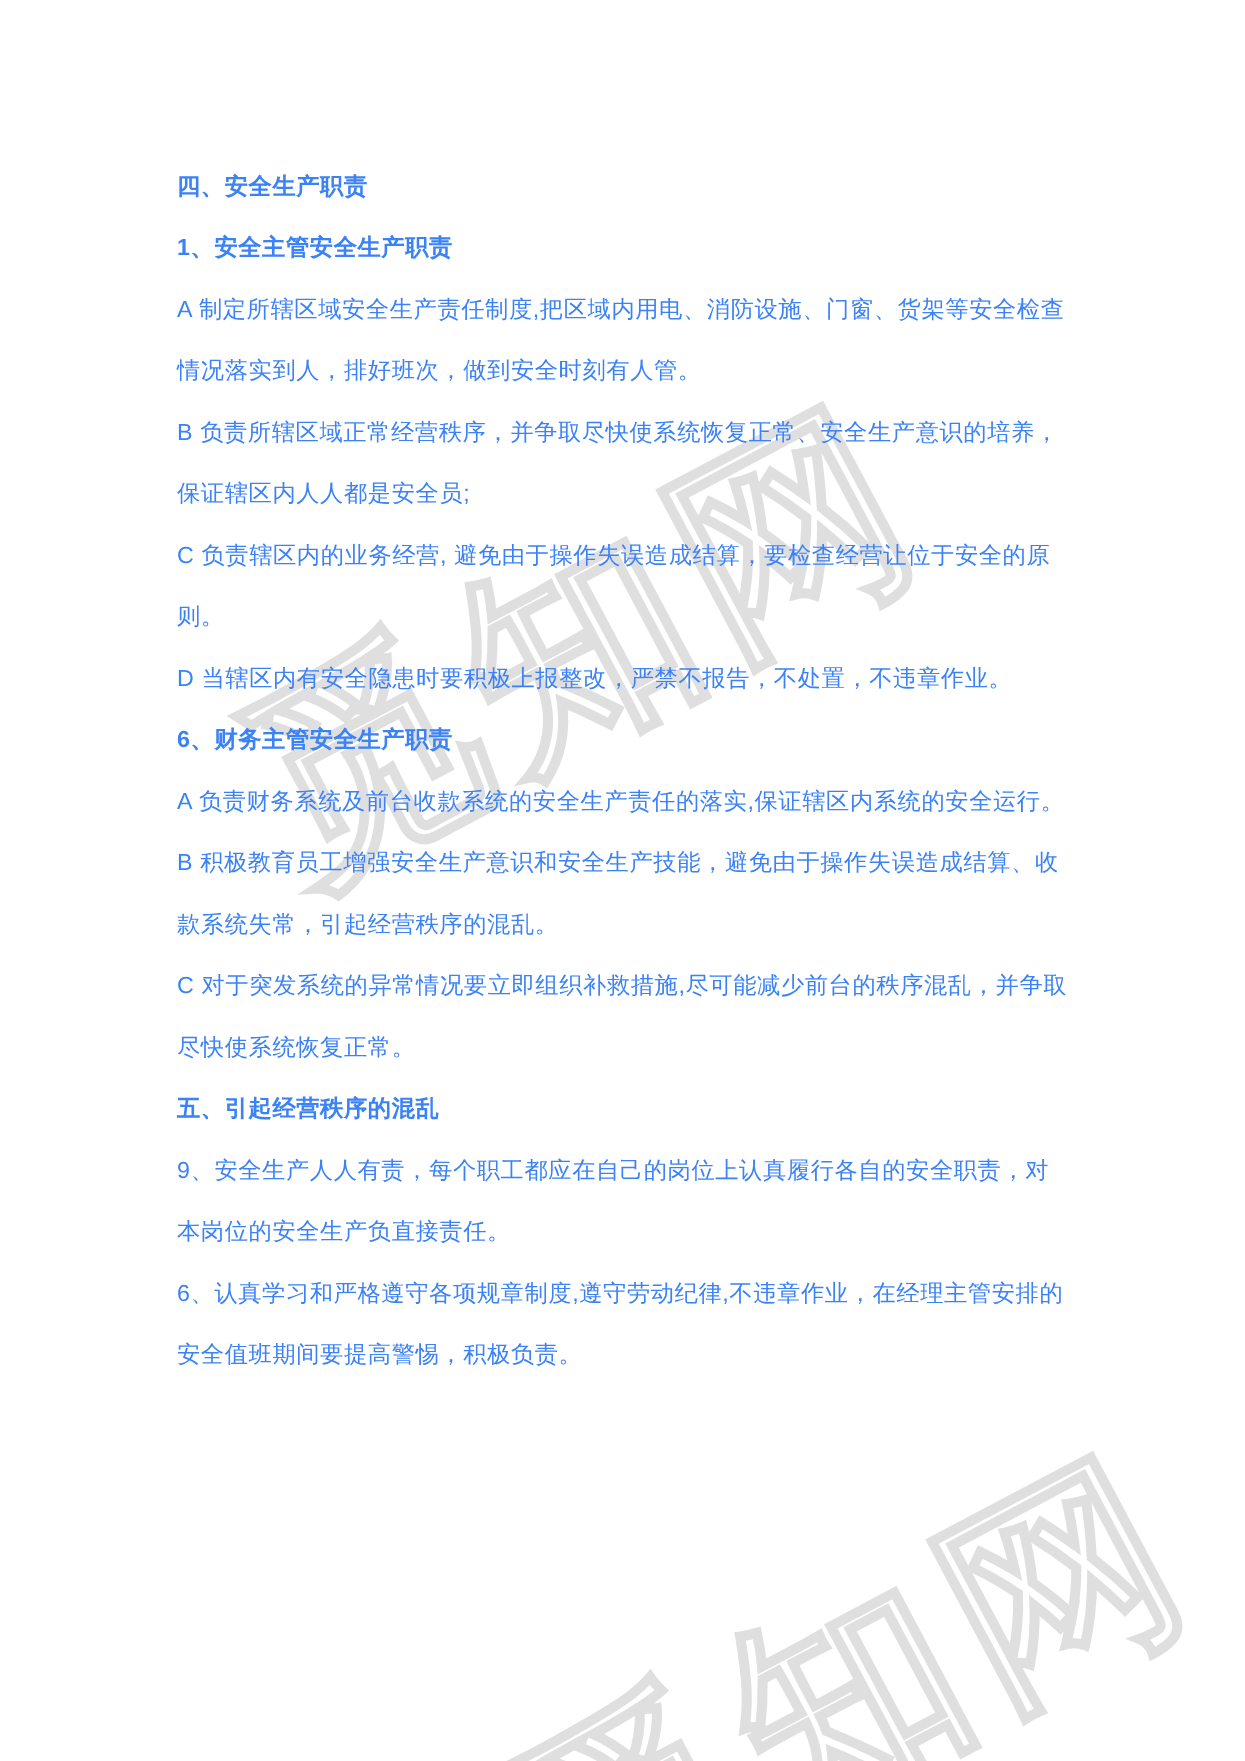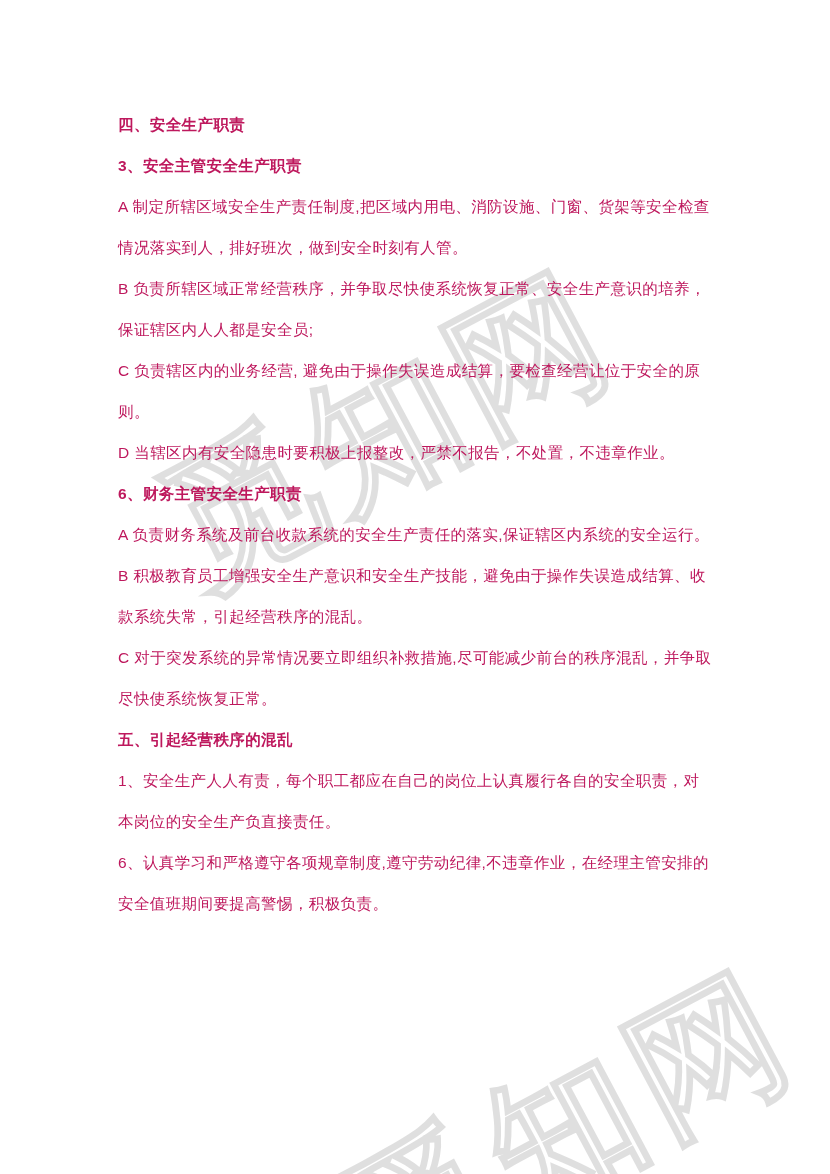--- a/index.html
+++ b/index.html
@@ -23,21 +23,21 @@
     position: absolute;
     left: 118px;
     top: 104px;
     width: 596px;
     z-index: 3;
   }
   .para {
     font-family: "Liberation Sans", sans-serif;
     font-size: 15.5px;
     line-height: 41px;
-    color: #be185d;
+    color: #3b82f6;
     margin: 0;
     letter-spacing: 0.4px;
     white-space: pre-wrap;
     text-align: left;
   }
   .para.bold {
     font-weight: bold;
   }
   .para.heading {
     font-weight: bold;
@@ -73,27 +73,27 @@
 </head>
 <body>
 
 <div id="page">
 
   <div class="watermark wm-1">觅知网</div>
   <div class="watermark wm-2">觅知网</div>
 
   <div id="doc-body">
     <p class="para heading">四、安全生产职责</p>
-    <p class="para bold">3、安全主管安全生产职责</p>
+    <p class="para bold">1、安全主管安全生产职责</p>
     <p class="para">A 制定所辖区域安全生产责任制度,把区域内用电、消防设施、门窗、货架等安全检查情况落实到人，排好班次，做到安全时刻有人管。</p>
     <p class="para">B 负责所辖区域正常经营秩序，并争取尽快使系统恢复正常、安全生产意识的培养，保证辖区内人人都是安全员;</p>
     <p class="para">C 负责辖区内的业务经营, 避免由于操作失误造成结算，要检查经营让位于安全的原则。</p>
     <p class="para">D 当辖区内有安全隐患时要积极上报整改，严禁不报告，不处置，不违章作业。</p>
     <p class="para bold">6、财务主管安全生产职责</p>
     <p class="para">A 负责财务系统及前台收款系统的安全生产责任的落实,保证辖区内系统的安全运行。</p>
     <p class="para">B 积极教育员工增强安全生产意识和安全生产技能，避免由于操作失误造成结算、收款系统失常，引起经营秩序的混乱。</p>
     <p class="para">C 对于突发系统的异常情况要立即组织补救措施,尽可能减少前台的秩序混乱，并争取尽快使系统恢复正常。</p>
     <p class="para bold">五、引起经营秩序的混乱</p>
-    <p class="para">1、安全生产人人有责，每个职工都应在自己的岗位上认真履行各自的安全职责，对本岗位的安全生产负直接责任。</p>
+    <p class="para">9、安全生产人人有责，每个职工都应在自己的岗位上认真履行各自的安全职责，对本岗位的安全生产负直接责任。</p>
     <p class="para">6、认真学习和严格遵守各项规章制度,遵守劳动纪律,不违章作业，在经理主管安排的安全值班期间要提高警惕，积极负责。</p>
   </div>
 
 </div>
 
 </body></html>

